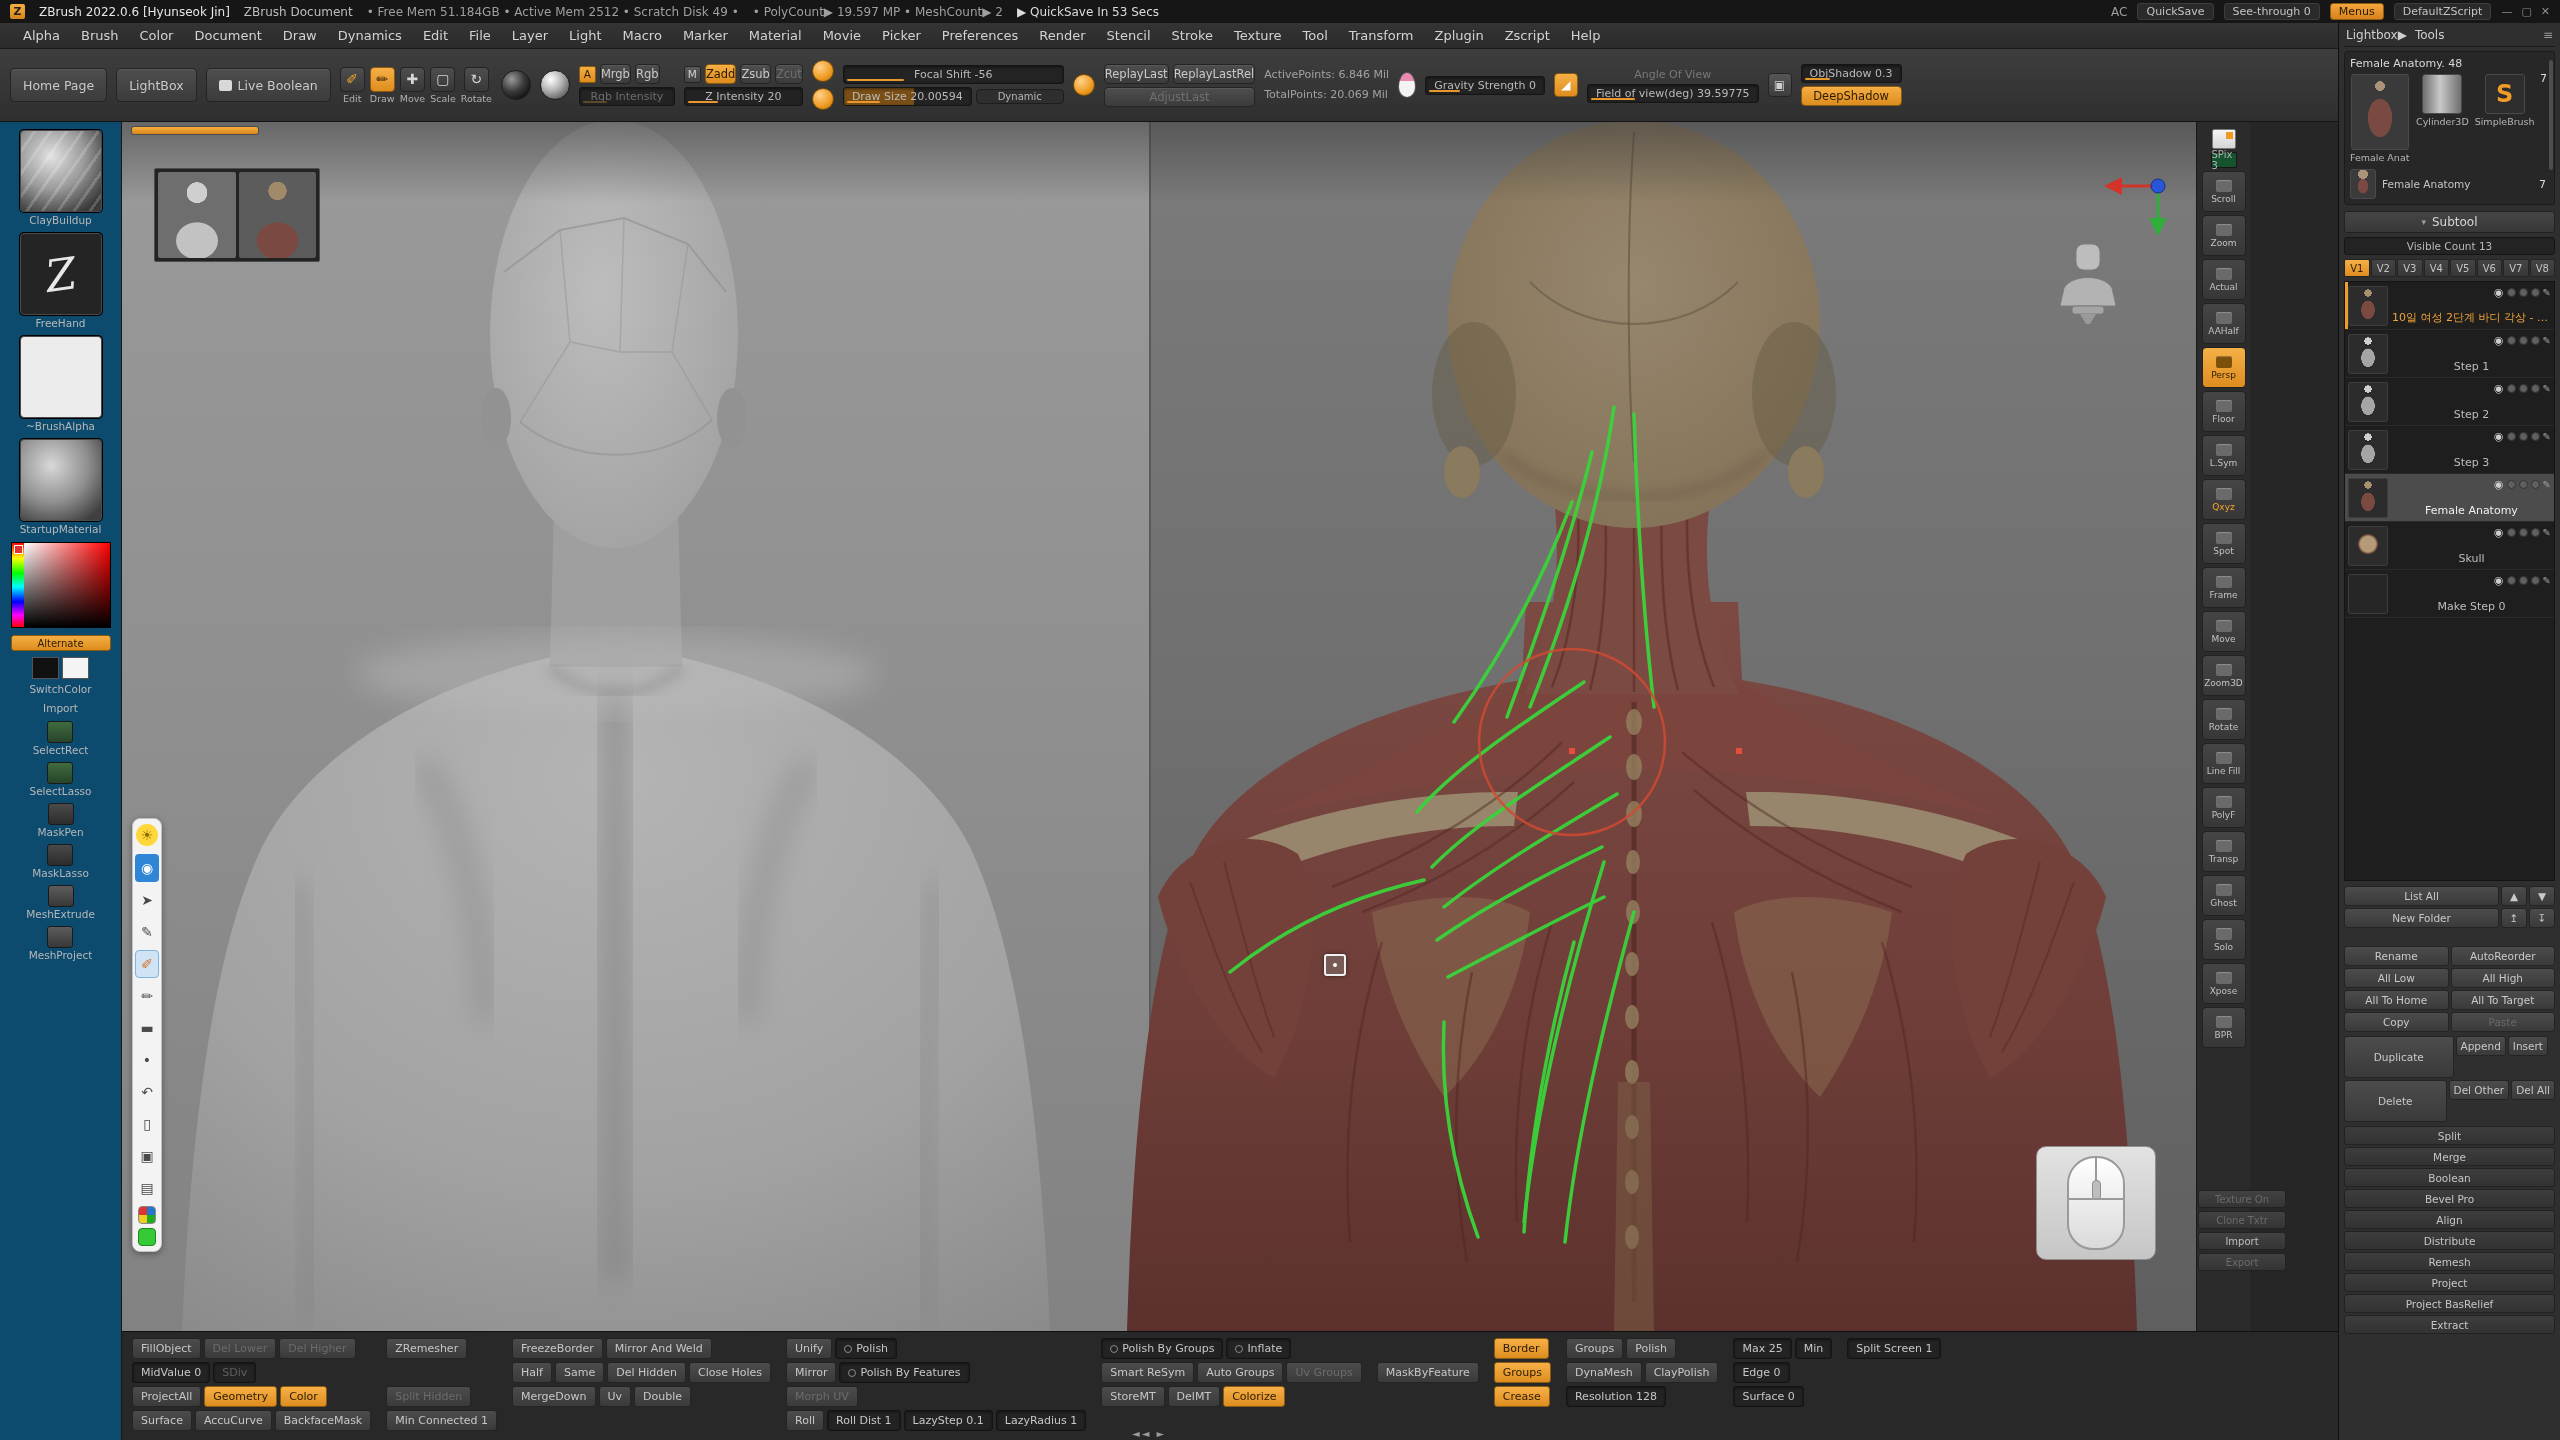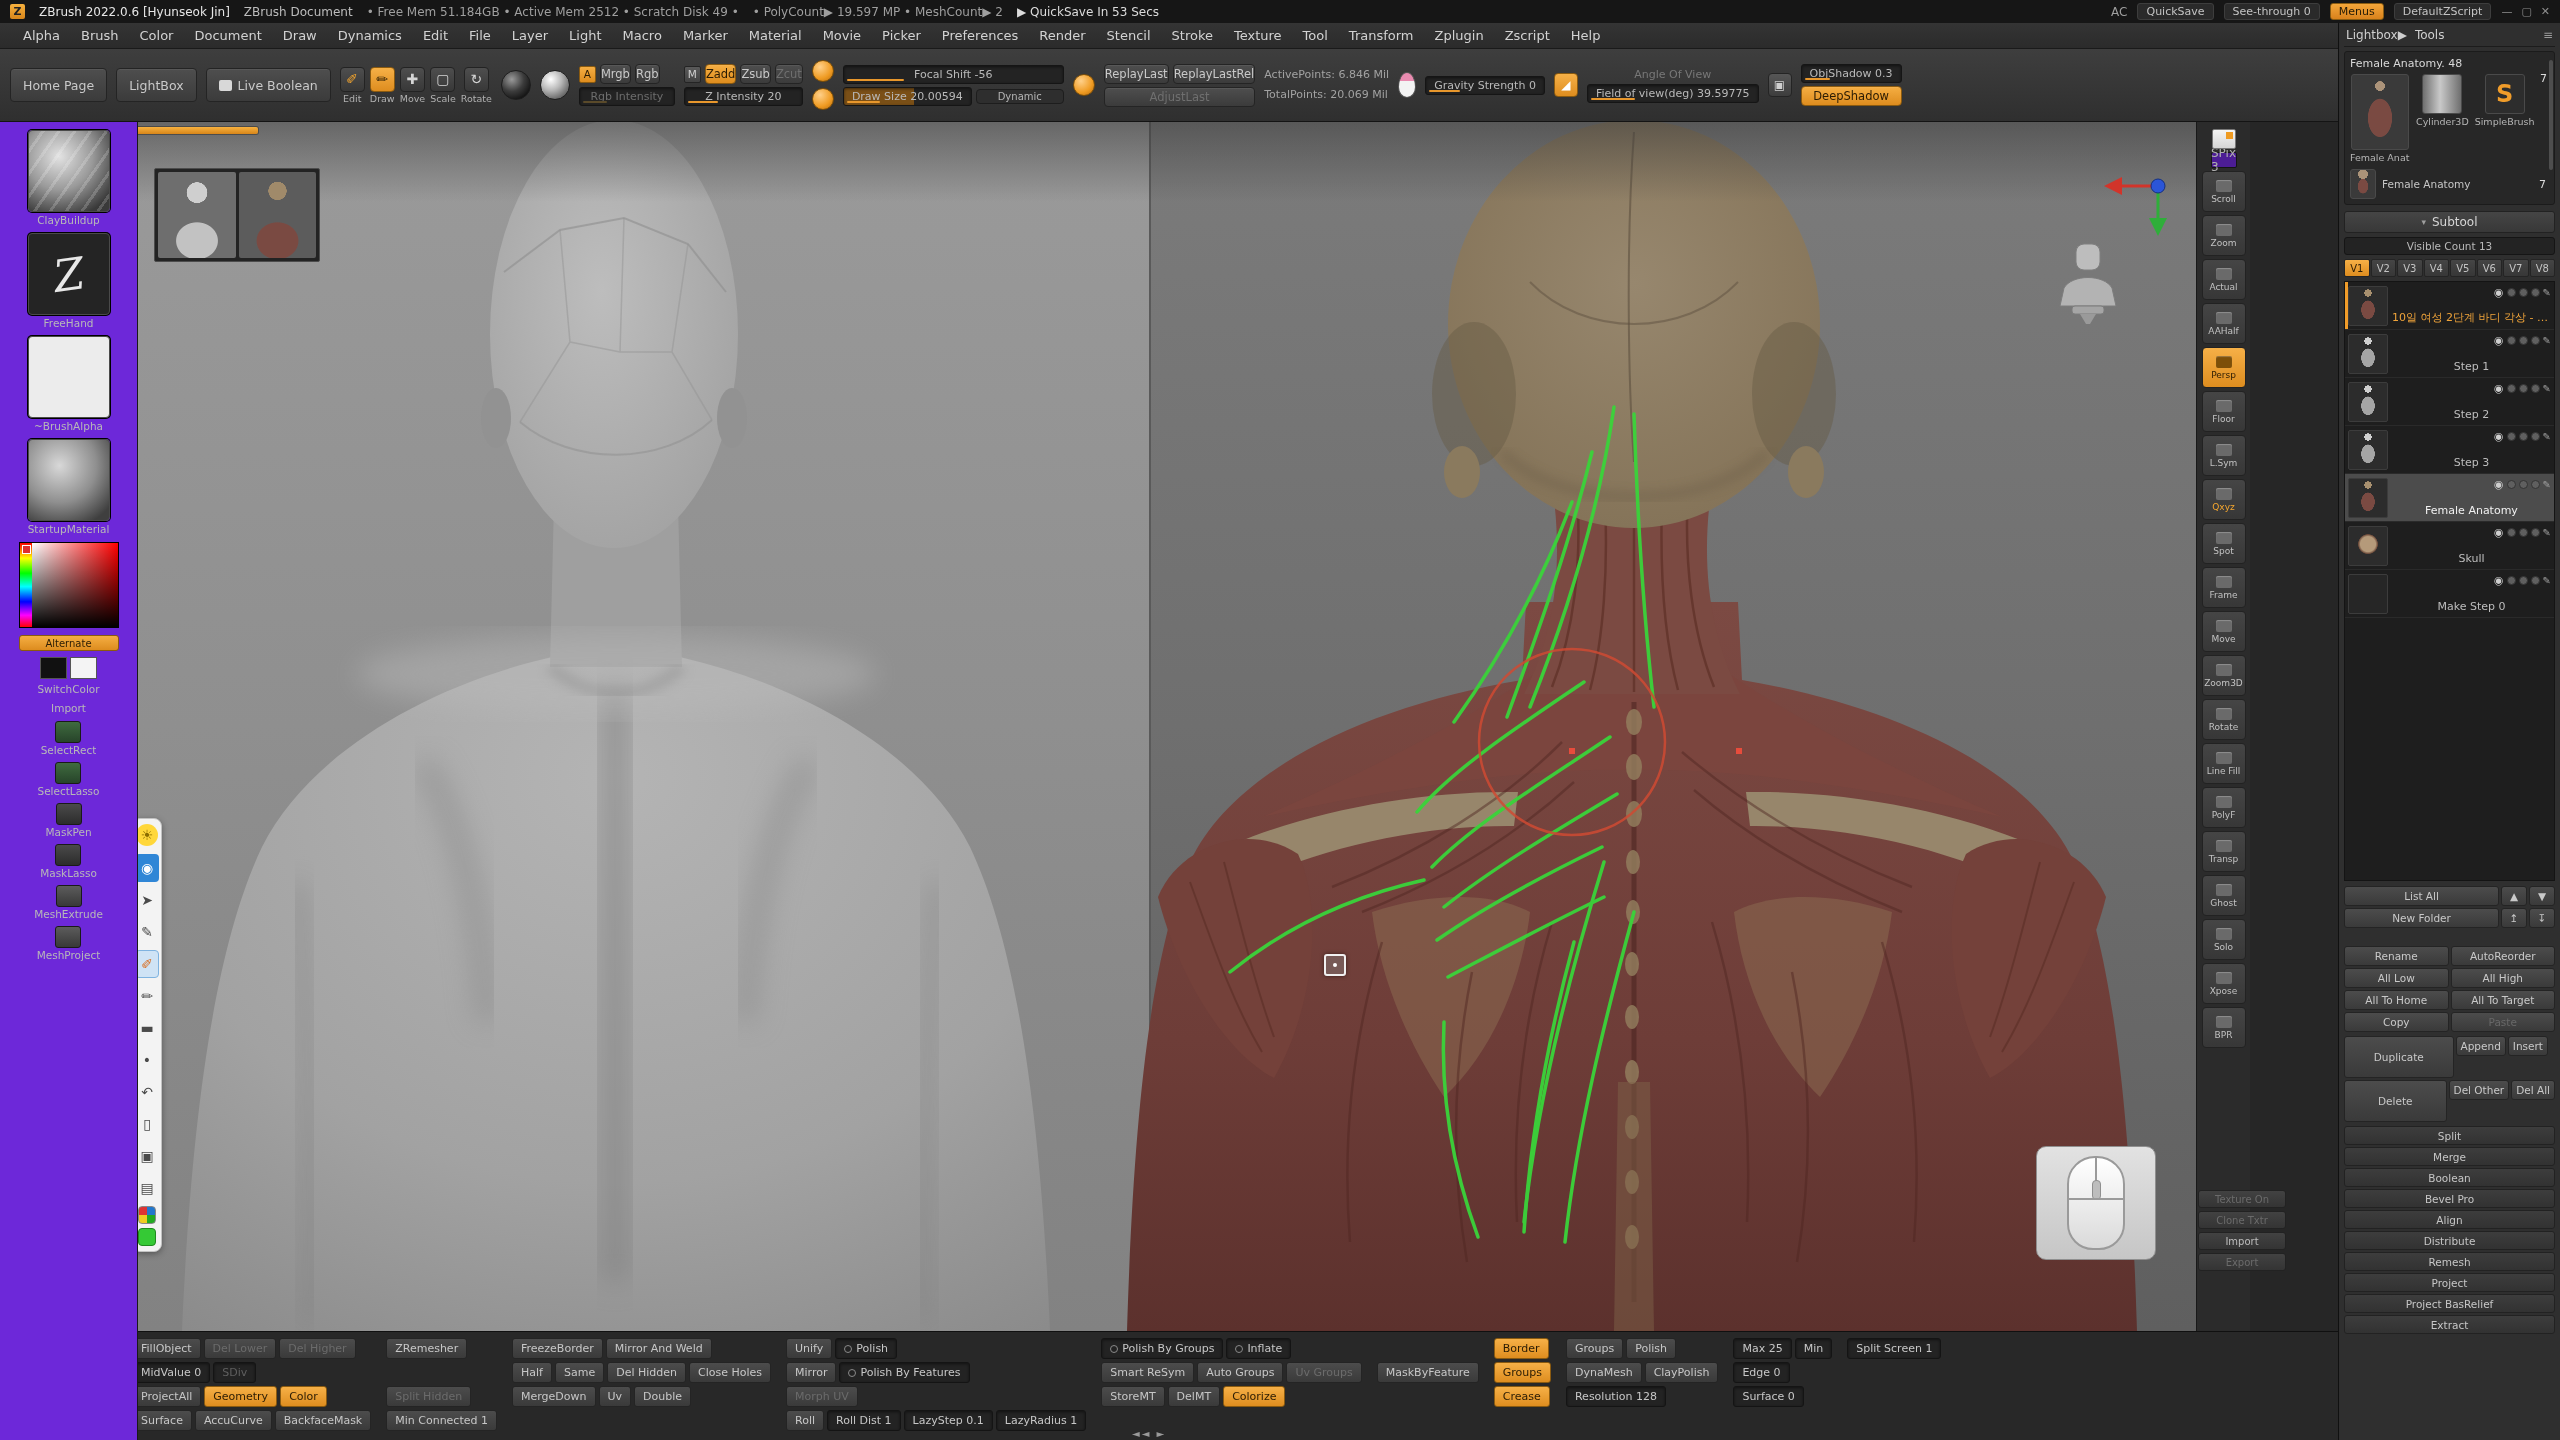--- a/index.html
+++ b/index.html
@@ -46,21 +46,21 @@
   .slider.fill{background:linear-gradient(90deg,#7a4f16 0 55%,#232323 55%)}
   .dimtext{font-size:11px;color:#787878;text-align:center;white-space:nowrap}
   .vtag{font-size:10px;color:#b5b5b5;background:#2e2e2e;border:1px solid #1d1d1d;border-radius:4px;padding:1px 21px}
   .stats .stat{font-size:11px;color:#a2a2a2;line-height:1.5;white-space:nowrap}
   .o-icon{width:22px;height:22px;border-radius:50%;background:radial-gradient(circle at 35% 30%,#ffd089,#ef9b22 60%,#b56a0d);border:1px solid #7d4f08;flex:none}
   .icons2{gap:6px;align-items:center}
   .gravity-icon{width:18px;height:26px;border-radius:50% 50% 50% 50%/58% 58% 42% 42%;background:linear-gradient(#e98bb0 32%,#f3f3f3 32%);border:1px solid #555;flex:none}
   .p-icon{width:24px;height:24px;border-radius:4px;background:linear-gradient(#f6b047,#de8d1f);color:#fff;font-size:12px;display:flex;align-items:center;justify-content:center;border:1px solid #8a5a10;flex:none}
   .sh-icon{width:24px;height:24px;border-radius:4px;background:linear-gradient(#565656,#3d3d3d);color:#cfcfcf;display:flex;align-items:center;justify-content:center;border:1px solid #242424;flex:none}
   
-  .sidebar{position:absolute;left:0;top:122px;width:138px;height:1318px;background:#6d28d9;border-right:1px solid #191919;display:flex;flex-direction:column;align-items:center;padding:8px 0 0;gap:2px;overflow:hidden;z-index:16}
+  .sidebar{position:absolute;left:0;top:122px;width:122px;height:1318px;background:#0c4a6e;border-right:1px solid #191919;display:flex;flex-direction:column;align-items:center;padding:8px 0 0;gap:2px;overflow:hidden;z-index:16}
   .thumb{width:82px;height:82px;border-radius:4px;border:1px solid #4a4a4a;box-shadow:0 0 0 1px #000;flex:none}
   .th-clay{background:repeating-linear-gradient(125deg,transparent 0 10px,rgba(255,255,255,.18) 10px 13px),radial-gradient(circle at 38% 32%,#e2e2e2,#9a9a9a 45%,#3a3a3a 85%)}
   .th-free{background:#242424;position:relative}
   .th-free::after{content:"Z";position:absolute;inset:0;display:flex;align-items:center;justify-content:center;color:#e8e8e8;font-size:44px;font-style:italic;transform:rotate(-8deg);font-family:"DejaVu Serif",serif}
   .th-alpha{background:#ececec}
   .th-mat{background:radial-gradient(circle at 38% 32%,#d8d8d8,#8f8f8f 50%,#3f3f3f 88%)}
   .side-label{font-size:10.5px;color:#b8b8b8;margin-bottom:5px;max-width:118px;text-align:center;white-space:nowrap;overflow:hidden}
   .picker{width:100px;height:86px;position:relative;border:1px solid #000;margin-bottom:5px;flex:none}
   .picker-hue{position:absolute;left:0;top:0;width:12px;height:100%;background:linear-gradient(#f00,#ff0 18%,#0f0 36%,#0ff 52%,#00f 70%,#f0f 86%,#f00)}
   .picker-sv{position:absolute;left:12px;top:0;right:0;bottom:0;background:linear-gradient(to bottom,rgba(0,0,0,0),#000),linear-gradient(to right,#fff,#f00)}
@@ -102,21 +102,21 @@
   .mouse-body{width:58px;height:94px;background:linear-gradient(#ffffff,#dadada);border:2px solid #9a9a9a;border-radius:28px 28px 26px 26px;position:relative}
   .mouse-split{position:absolute;left:50%;top:0;width:2px;height:40px;background:#9a9a9a;transform:translateX(-1px)}
   .mouse-wheel{position:absolute;left:50%;top:22px;width:9px;height:20px;margin-left:-4.5px;background:#bdbdbd;border:1px solid #8f8f8f;border-radius:4px}
   .mouse-btnline{position:absolute;left:0;top:40px;width:100%;height:2px;background:#9a9a9a}
   .cursor-icon{position:absolute;left:1202px;top:832px;width:22px;height:22px;border:2px solid #f0f0f0;background:rgba(130,130,130,.4);box-shadow:0 0 4px rgba(0,0,0,.5);border-radius:3px}
   .cursor-icon::after{content:"";position:absolute;left:7px;top:7px;width:4px;height:4px;background:#fff;border-radius:50%}
   
   .right-strip{position:absolute;left:2196px;top:122px;width:54px;height:1209px;background:#2b2b2b;border-left:1px solid #191919;display:flex;flex-direction:column;align-items:center;padding-top:7px;gap:3px;z-index:15}
   .rs-doc{width:24px;height:20px;background:linear-gradient(#f5f5f5,#d5d5d5);border-radius:2px;border:1px solid #777;position:relative;flex:none}
   .rs-doc::after{content:"";position:absolute;right:2px;top:2px;width:7px;height:7px;background:#ef9b22}
-  .rs-slider{width:26px;height:16px;background:#4c1d95;border:1px solid #151515;border-radius:2px;color:#b0b0b0;font-size:12px;display:flex;align-items:center;justify-content:center;flex:none}
+  .rs-slider{width:26px;height:16px;background:#14532d;border:1px solid #151515;border-radius:2px;color:#b0b0b0;font-size:10px;display:flex;align-items:center;justify-content:center;flex:none}
   .rs-list{display:flex;flex-direction:column;gap:3px;align-items:center}
   .rs-btn{width:44px;height:41px;background:linear-gradient(#454545,#373737);border:1px solid #222;border-radius:4px;display:flex;flex-direction:column;align-items:center;justify-content:center;gap:2px;color:#c2c2c2;font-size:9px}
   .rs-btn::before{content:"";width:16px;height:12px;background:#6a6a6a;border-radius:2px;box-shadow:inset 0 1px 1px rgba(255,255,255,.25)}
   .rs-btn.on{background:linear-gradient(#f6b047,#de8d1f);color:#2b1c04}
   .rs-btn.on::before{background:#7d4f08}
   .rs-btn.accent{color:#f5a62e}
   .right-gap{position:absolute;left:2250px;top:122px;width:88px;height:1318px;background:#262626;z-index:6}
   .texture-group{position:absolute;left:2198px;top:1190px;width:88px;display:flex;flex-direction:column;gap:3px;z-index:16}
   .tex-btn{height:18px;background:linear-gradient(#424242,#343434);border:1px solid #222;border-radius:3px;color:#bdbdbd;font-size:10px;display:flex;align-items:center;justify-content:center}
   .tex-btn.dim{color:#6b6b6b}

